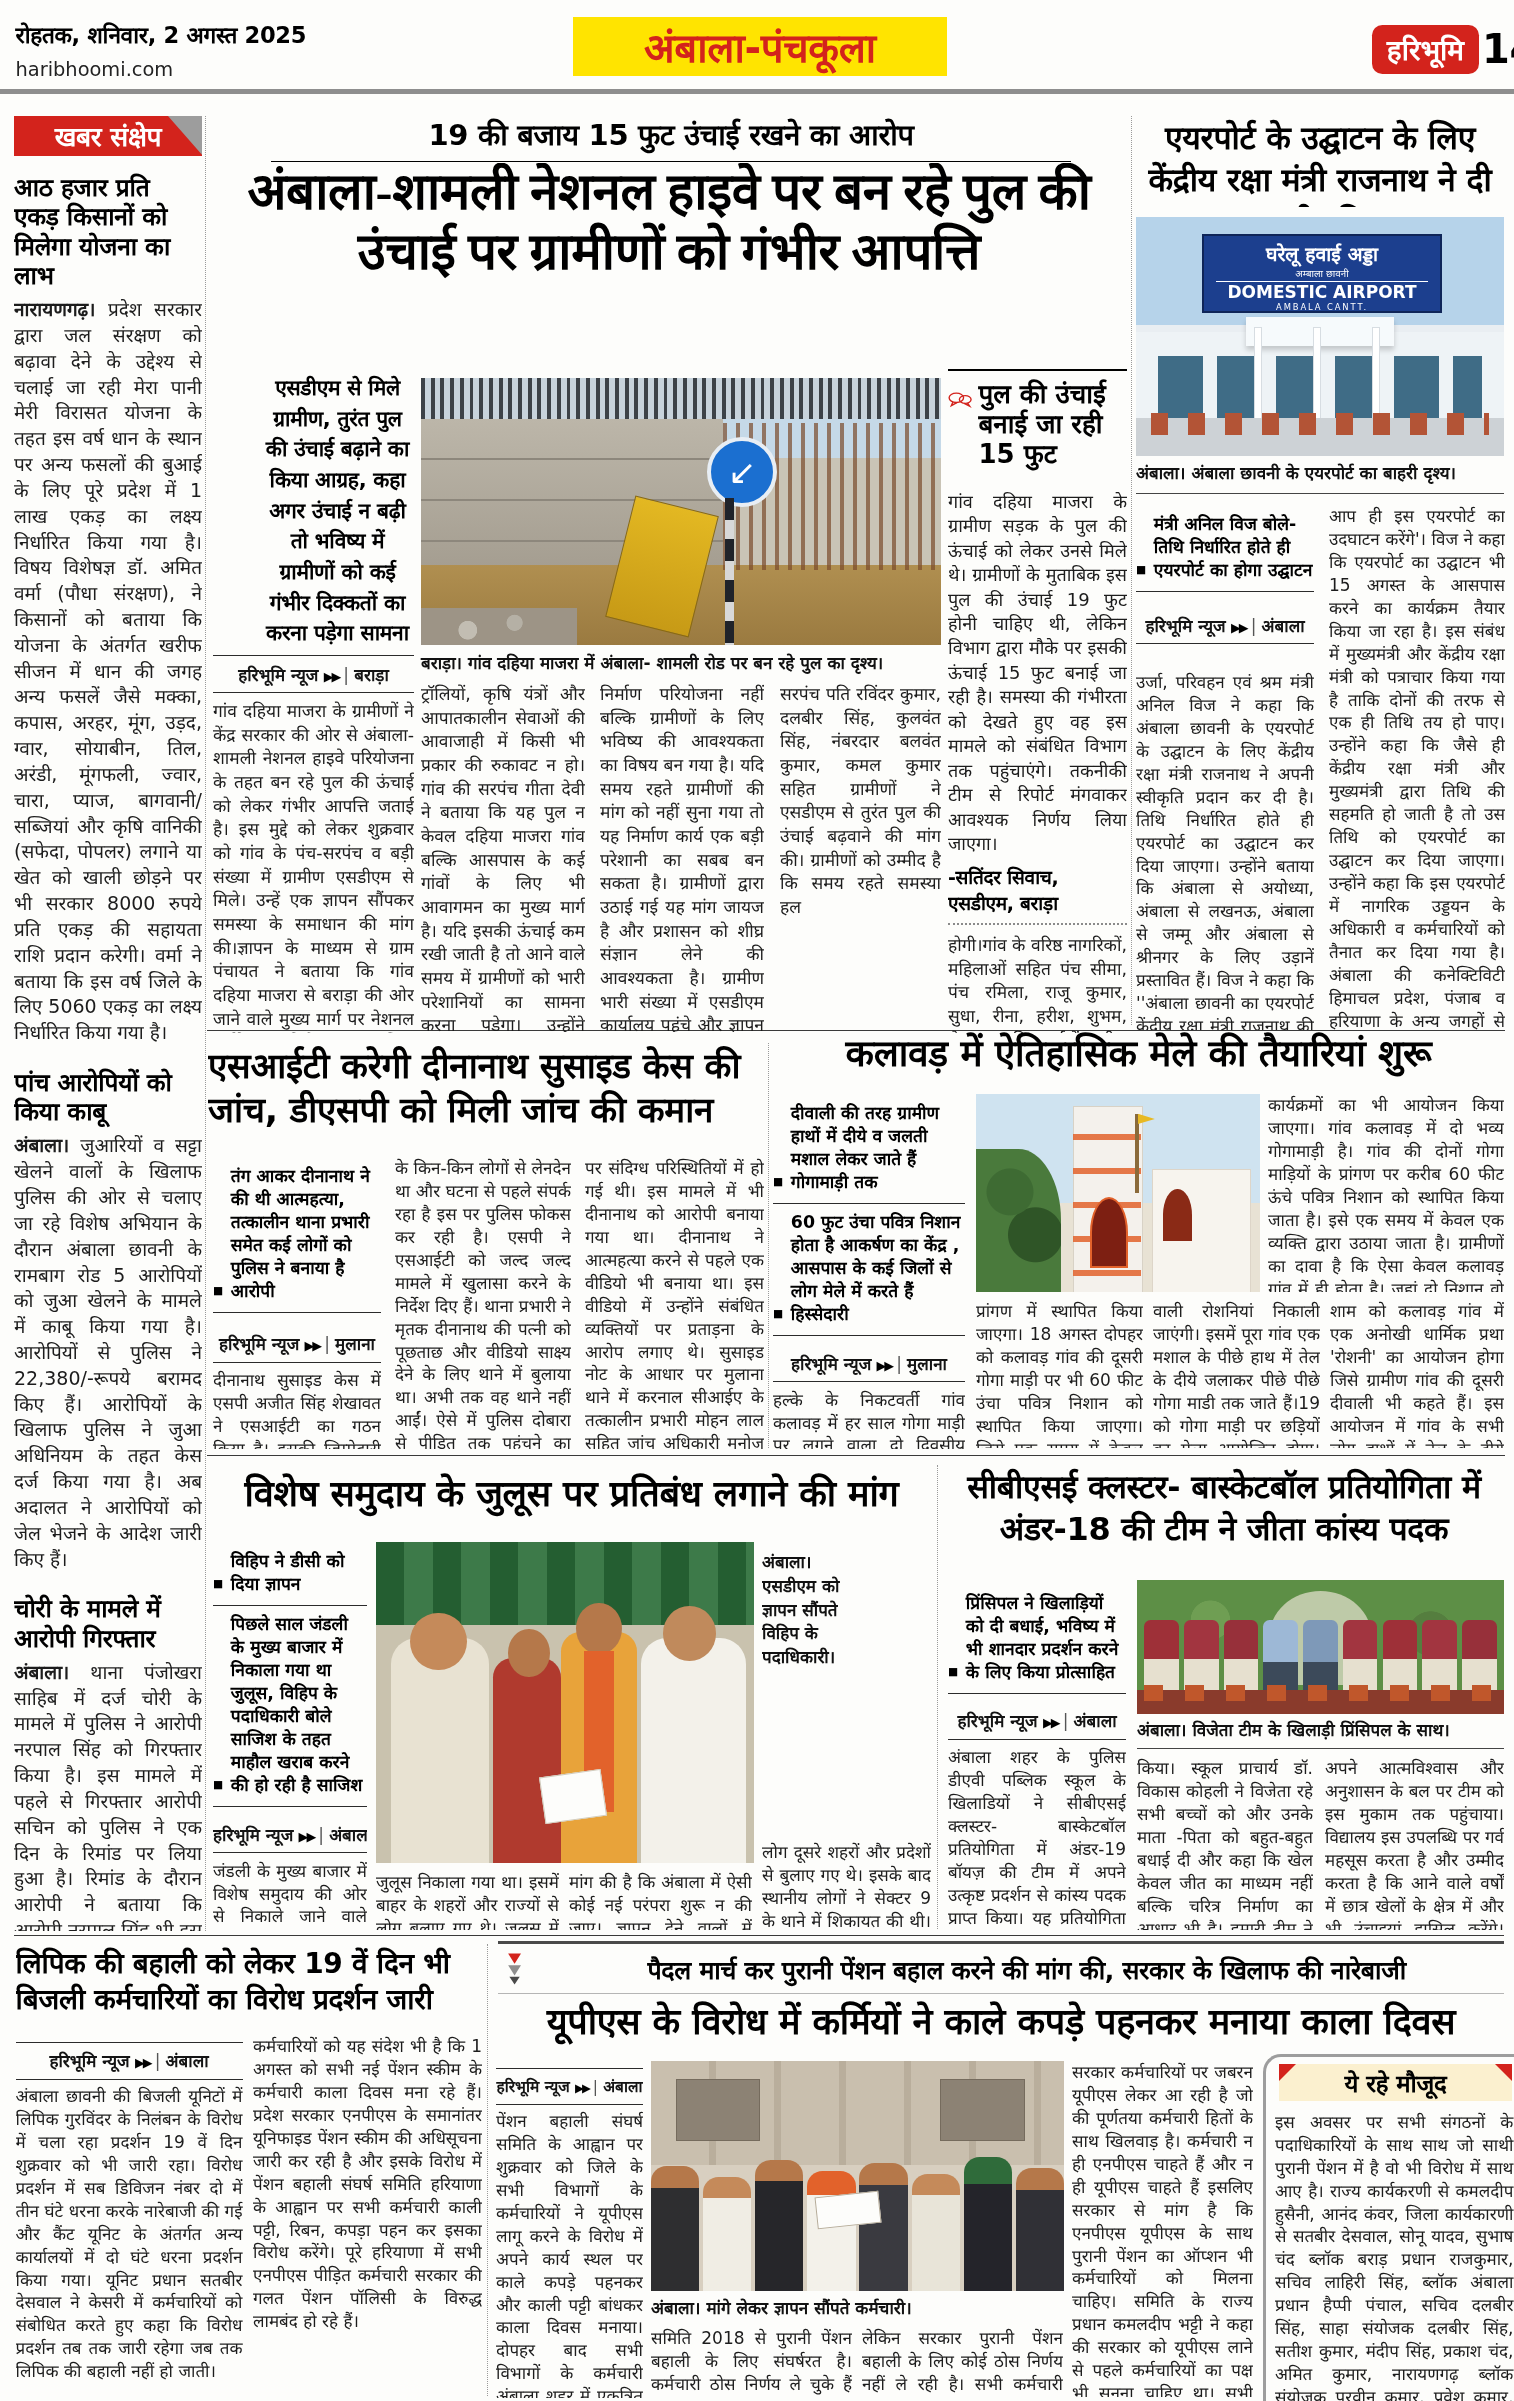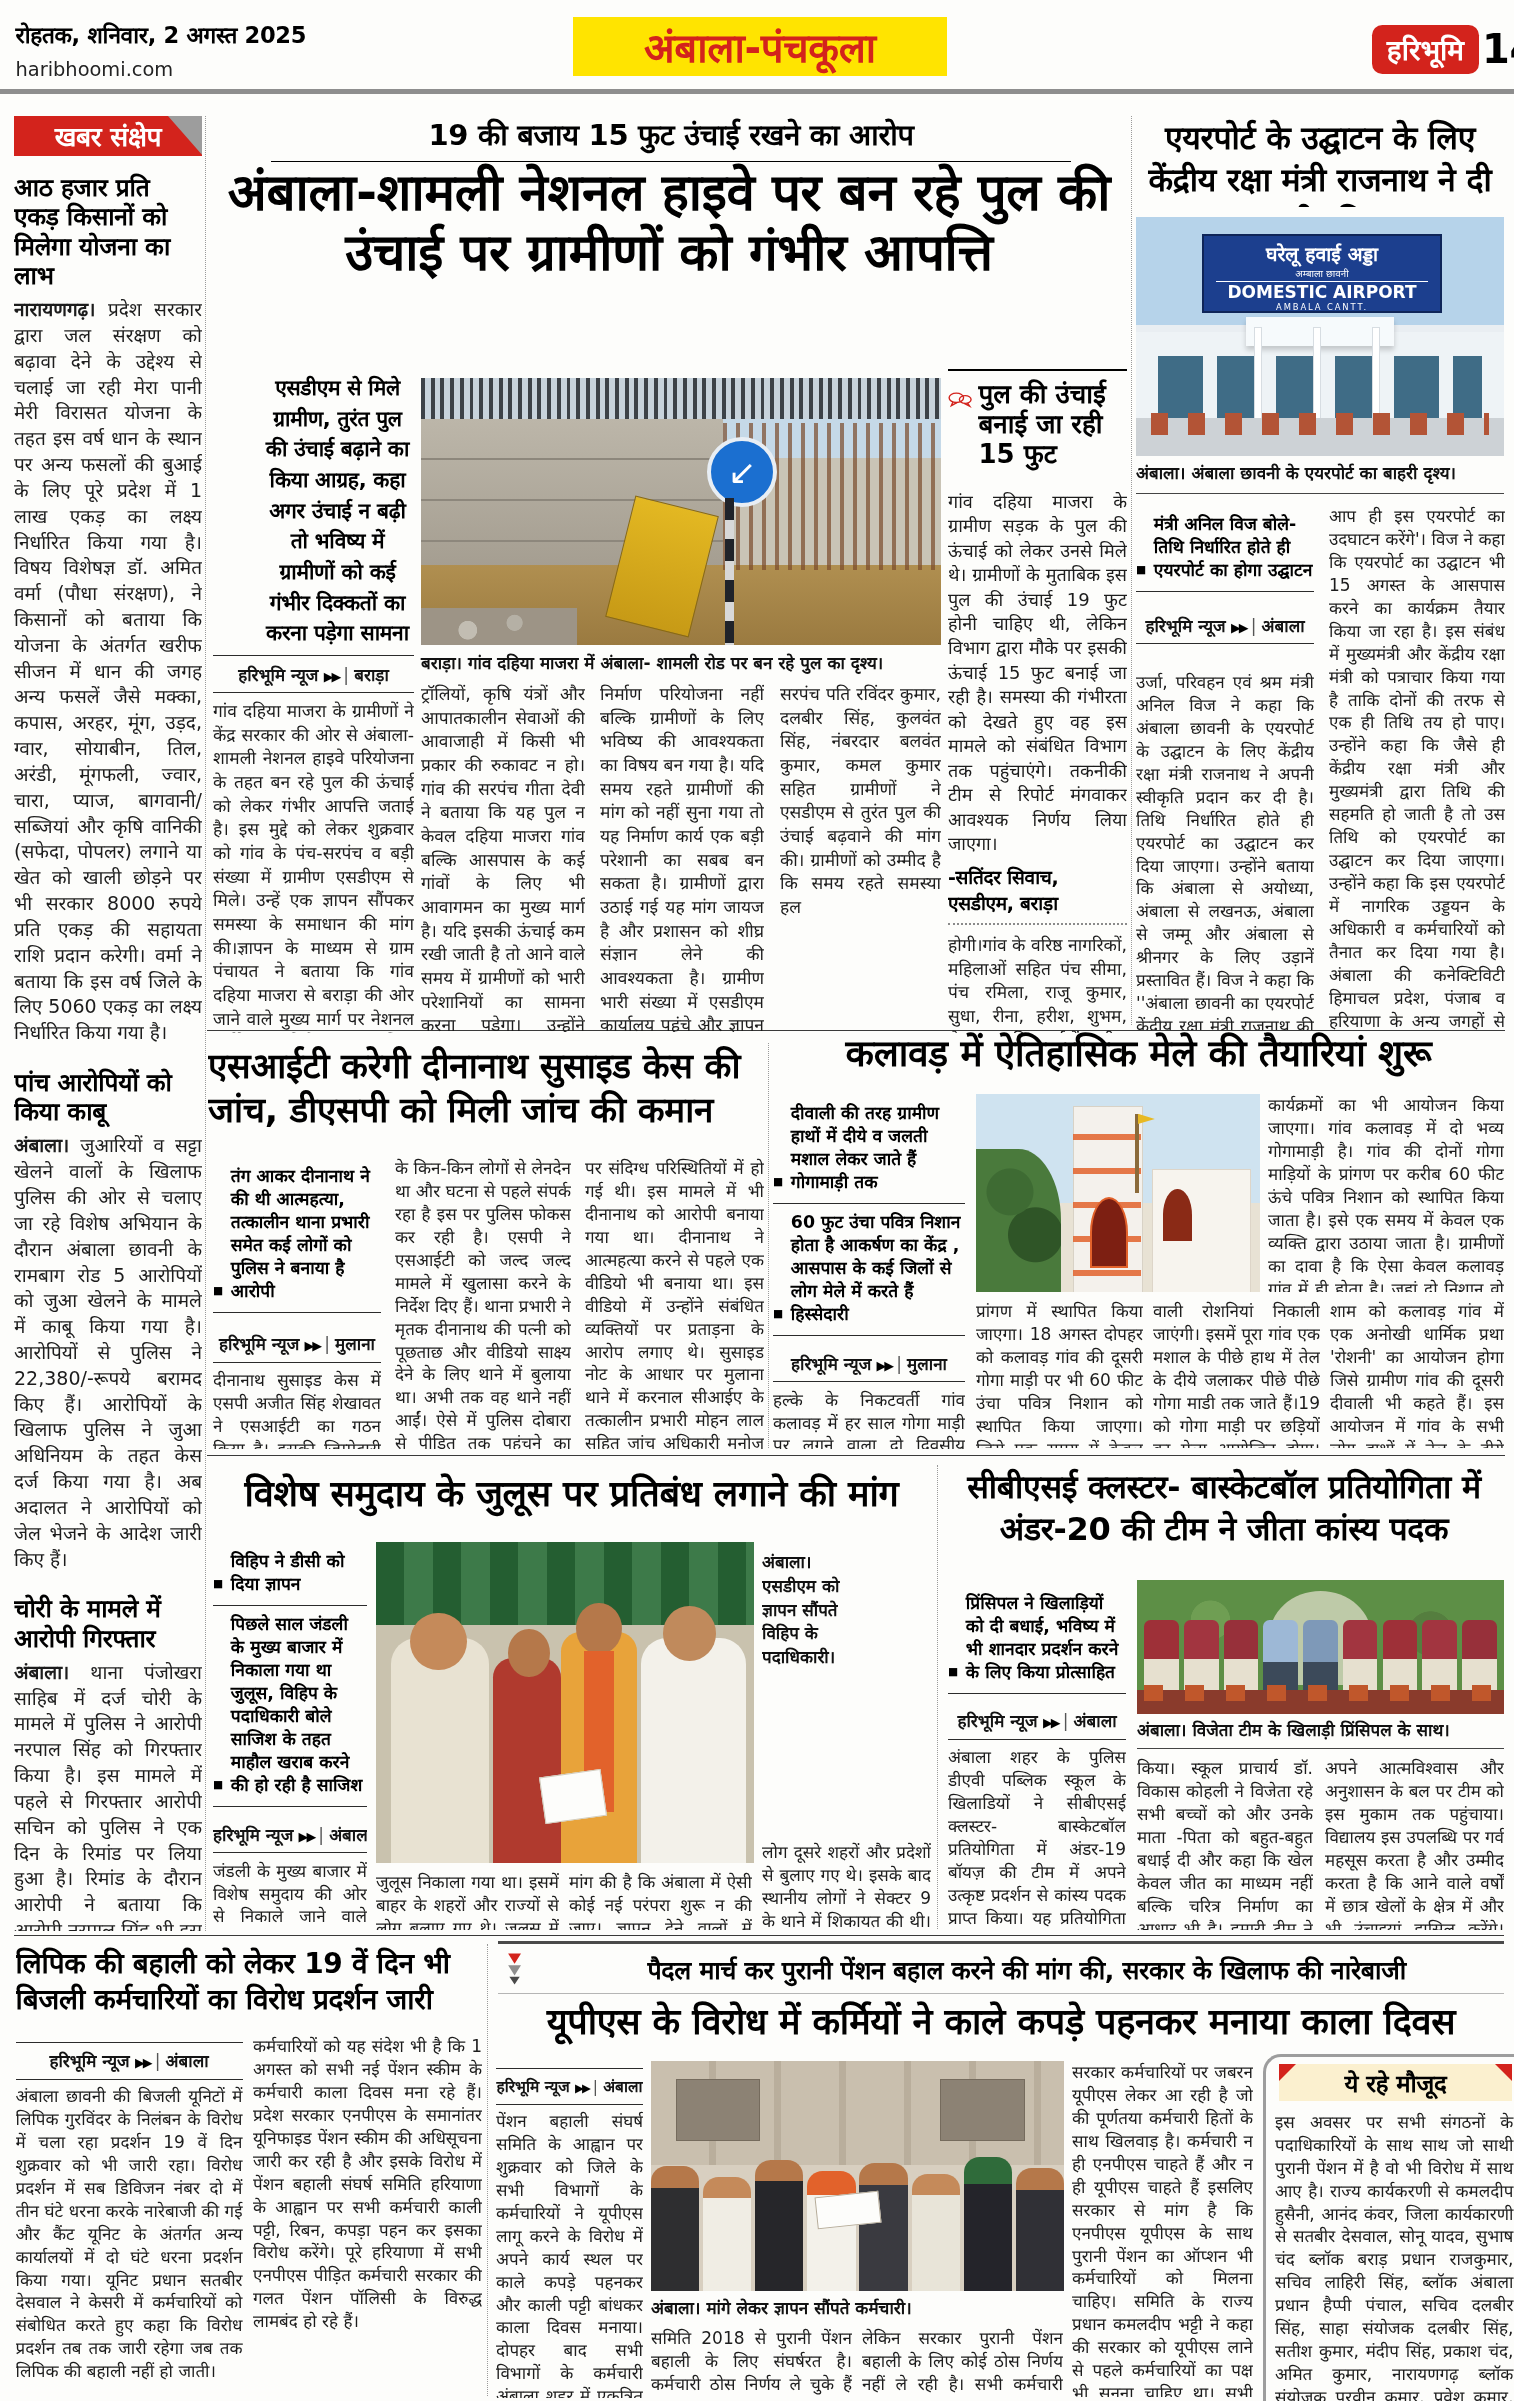--- a/index.html
+++ b/index.html
@@ -66,21 +66,21 @@
   <div class="abs vdots" style="left:205px;top:116px;height:1815px;"></div>
   <div class="abs vdots" style="left:1131px;top:116px;height:909px;"></div>
   <div class="abs hrule" style="left:207px;top:1030px;width:1298px;"></div>
   <div class="abs hrule" style="left:207px;top:1455px;width:1298px;"></div>
   <div class="abs hrule" style="left:14px;top:1935px;width:1490px;"></div>
   <div class="abs vdots" style="left:768px;top:1043px;height:405px;"></div>
   <div class="abs vdots" style="left:937px;top:1465px;height:464px;"></div>
   <div class="abs vdots" style="left:487px;top:1944px;height:452px;"></div>
 
   <div class="abs hd" style="left:271px;top:114px;width:800px;font-size:29px;text-align:center;padding-bottom:7.7px;border-bottom:1.9px solid #000;">19 की बजाय 15 फुट उंचाई रखने का आरोप</div>
-  <div class="abs hd" style="left:213px;top:163px;width:912px;height:205px;font-size:51px;line-height:1.17;text-align:center;overflow:hidden;">अंबाला-शामली नेशनल हाइवे पर बन रहे पुल की उंचाई पर ग्रामीणों को गंभीर आपत्ति</div>
+  <div class="abs hd" style="left:213px;top:163px;width:912px;height:205px;font-size:51px;line-height:1.17;text-align:center;overflow:hidden;font-family:Liberation Serif, serif;">अंबाला-शामली नेशनल हाइवे पर बन रहे पुल की उंचाई पर ग्रामीणों को गंभीर आपत्ति</div>
 
   <div class="abs" style="left:213px;top:373px;width:201px;height:660px;overflow:hidden;">
     <div class="hd" style="font-size:21px;line-height:1.46;text-align:center;margin-left:48px;">एसडीएम से मिले ग्रामीण, तुरंत पुल की उंचाई बढ़ाने का किया आग्रह, कहा अगर उंचाई न बढ़ी तो भविष्य में ग्रामीणों को कई गंभीर दिक्कतों का करना पड़ेगा सामना</div>
     <div class="byline"><span>हरिभूमि न्यूज</span><span class="arr"></span><span>बराड़ा</span></div>
     <div class="body-txt jt">गांव दहिया माजरा के ग्रामीणों ने केंद्र सरकार की ओर से अंबाला-शामली नेशनल हाइवे परियोजना के तहत बन रहे पुल की ऊंचाई को लेकर गंभीर आपत्ति जताई है। इस मुद्दे को लेकर शुक्रवार को गांव के पंच-सरपंच व बड़ी संख्या में ग्रामीण एसडीएम से मिले। उन्हें एक ज्ञापन सौंपकर समस्या के समाधान की मांग की।ज्ञापन के माध्यम से ग्राम पंचायत ने बताया कि गांव दहिया माजरा से बराड़ा की ओर जाने वाले मुख्य मार्ग पर नेशनल हाईवे अथॉरिटी ऑफ़ इंडिया (एनएचएआई) द्वारा एक पुल का निर्माण किया जा रहा है। इसकी ऊंचाई मात्र 15 फुट रखी गई है। जबकि राष्ट्रीय राजमार्ग अधिनियम व मानकों के अनुसार इस पुल की ऊंचाई न्यूनतम 19 फुट होनी चाहिए थी ताकि बड़े वाहनों, ट्रैक्टर-</div>
   </div>
 
   <div class="photo" style="left:421px;top:378px;width:520px;height:267px;background:linear-gradient(#c5d9e8 0 30%,#c9c4b6 30%);">
     <div class="ph-el" style="left:0;top:0;width:100%;height:41px;background:repeating-linear-gradient(90deg,#3c4248 0 3.9px,#c7d3dc 3.9px 9.7px);"></div>
     <div class="ph-el" style="left:0;top:41px;width:58%;height:62%;background:linear-gradient(#bcb6a9,#a29b8e);"></div>
@@ -203,21 +203,21 @@
     <div class="ph-el" style="left:55%;top:34%;width:8%;height:50%;background:#e2622b;"></div>
     <div class="ph-el" style="left:70%;top:30%;width:28%;height:70%;background:#f3f1ea;border-radius:26px 26px 0 0;"></div>
     <div class="ph-el" style="left:76%;top:20%;width:14%;height:17%;background:#c08a5c;border-radius:50%;"></div>
     <div class="ph-el" style="left:44%;top:72%;width:16%;height:14%;background:#fdfdfb;border:1.3px solid #cfcabb;transform:rotate(-8deg);"></div>
   </div>
   <div class="abs caption" style="left:762px;top:1551px;width:97px;height:281px;overflow:hidden;line-height:1.4;">अंबाला। एसडीएम को ज्ञापन सौंपते विहिप के पदाधिकारी।</div>
   <div class="abs sm-txt jt" style="left:762px;top:1841px;width:169px;height:88px;">लोग दूसरे शहरों और प्रदेशों से बुलाए गए थे। इसके बाद स्थानीय लोगों ने सेक्टर 9 के थाने में शिकायत की थी। संबंधित व्य​क्ति ने आगे इस तरह की गलती न दोहराने का आश्वासन दिया था। पता चला कि फिर से इस साल जुलूस की तैयारियां चल रही हैं। स्थानीय लोगों ने प्रशासन से ऐसे कार्यक्रम पर तुरंत प्रतिबंध लगाने की मांग की है ताकि यहां का माहौल खराब न हो।</div>
   <div class="abs sm-txt jt" style="left:376px;top:1871px;width:183px;height:59px;">जुलूस निकाला गया था। इसमें बाहर के शहरों और राज्यों से लोग बुलाए गए थे। जुलूस में लाउडस्पीकर पर जोर-शोर से नारे लगाए गए थे। इस जगह बाजार में महिलाएं और बच्चे डर गए थे। दुकानदारों ने अपनी दुकानों के शटर तक बंद कर दिए थे।</div>
   <div class="abs sm-txt jt" style="left:569px;top:1871px;width:183px;height:59px;">मांग की है कि अंबाला में ऐसी कोई नई परंपरा शुरू न की जाए। ज्ञापन देने वालों में एडवोकेट संदीप सचदेवा ने बताया कि स्थानीय लोगों ने भी इस जुलूस का कड़ा विरोध किया था और प्रशासन से प्रतिबंध की मांग की थी।</div>
 
-  <div class="abs hd" style="left:944px;top:1467px;width:560px;height:107px;font-size:32px;line-height:1.3;text-align:center;overflow:hidden;">सीबीएसई क्लस्टर- बास्केटबॉल प्रतियोगिता में अंडर-20 की टीम ने जीता कांस्य पदक</div>
+  <div class="abs hd" style="left:944px;top:1467px;width:560px;height:107px;font-size:32px;line-height:1.3;text-align:center;overflow:hidden;">सीबीएसई क्लस्टर- बास्केटबॉल प्रतियोगिता में अंडर-18 की टीम ने जीता कांस्य पदक</div>
   <div class="abs" style="left:948px;top:1584px;width:178px;height:346px;overflow:hidden;">
     <div class="bullet">
         <span>प्रिंसिपल ने खिलाड़ियों को दी बधाई, भविष्य में भी शानदार प्रदर्शन करने के लिए किया प्रोत्साहित</span>
       </div>
     <div class="byline" style="border-top:none;margin-top:9px;"><span>हरिभूमि न्यूज</span><span class="arr"></span><span>अंबाला</span></div>
     <div class="sm-txt jt">अंबाला शहर के पुलिस डीएवी पब्लिक स्कूल के खिलाडियों  ने सीबीएसई क्लस्टर- बास्केटबॉल प्रतियोगिता में  अंडर-19 बॉयज़ की टीम में  अपने उत्कृष्ट प्रदर्शन से कांस्य पदक प्राप्त किया।  यह प्रतियोगिता शेमरॉक स्कूल कैथल में आयोजित की गई। इसमें क्षेत्र की कई प्रतिष्ठित टीमों ने भाग लिया। इस पूरे टूर्नामेंट में पुलिस डीएवी की टीम ने शानदार खेल भावना, रणनीतिक कौशल और अनुशासन का प्रदर्शन</div>
   </div>
 
   <div class="photo" style="left:1137px;top:1580px;width:367px;height:134px;background:radial-gradient(circle at 20% 30%,#6f9e53 0 19.4px,transparent 20px),radial-gradient(circle at 80% 40%,#557e3f 0 22px,transparent 22.6px),#5d8f46;">
     <div class="ph-el" style="left:36%;top:8%;width:28%;height:70%;background:#e8e2d2;border-radius:50% 50% 0 0;opacity:.7;"></div>

